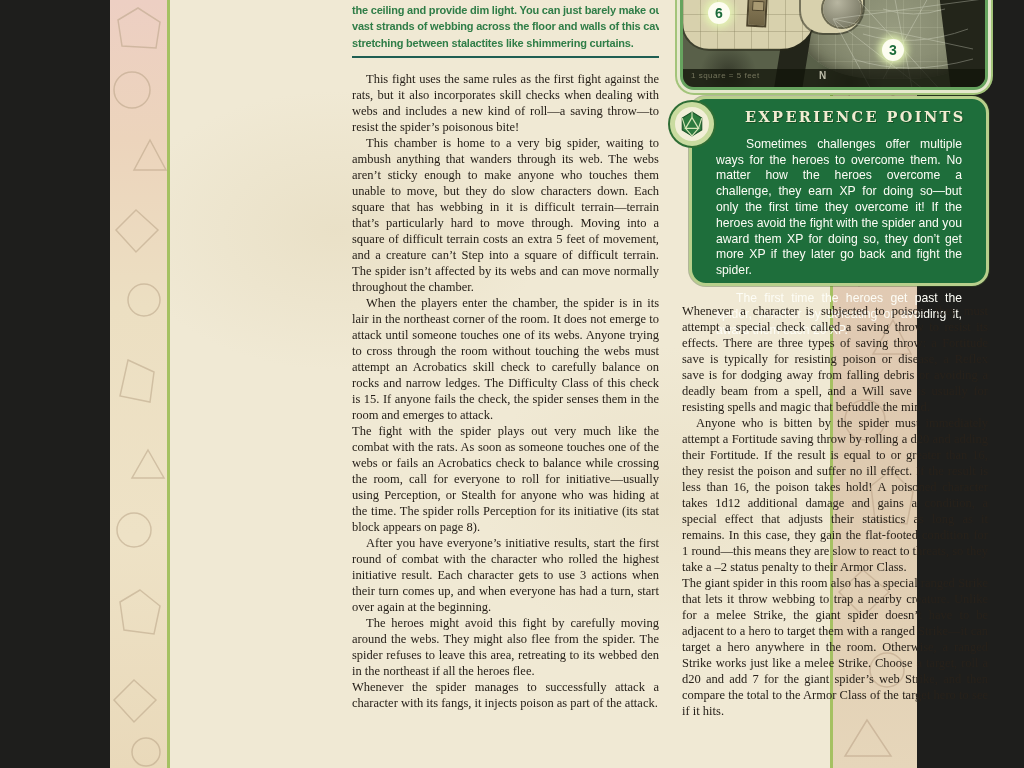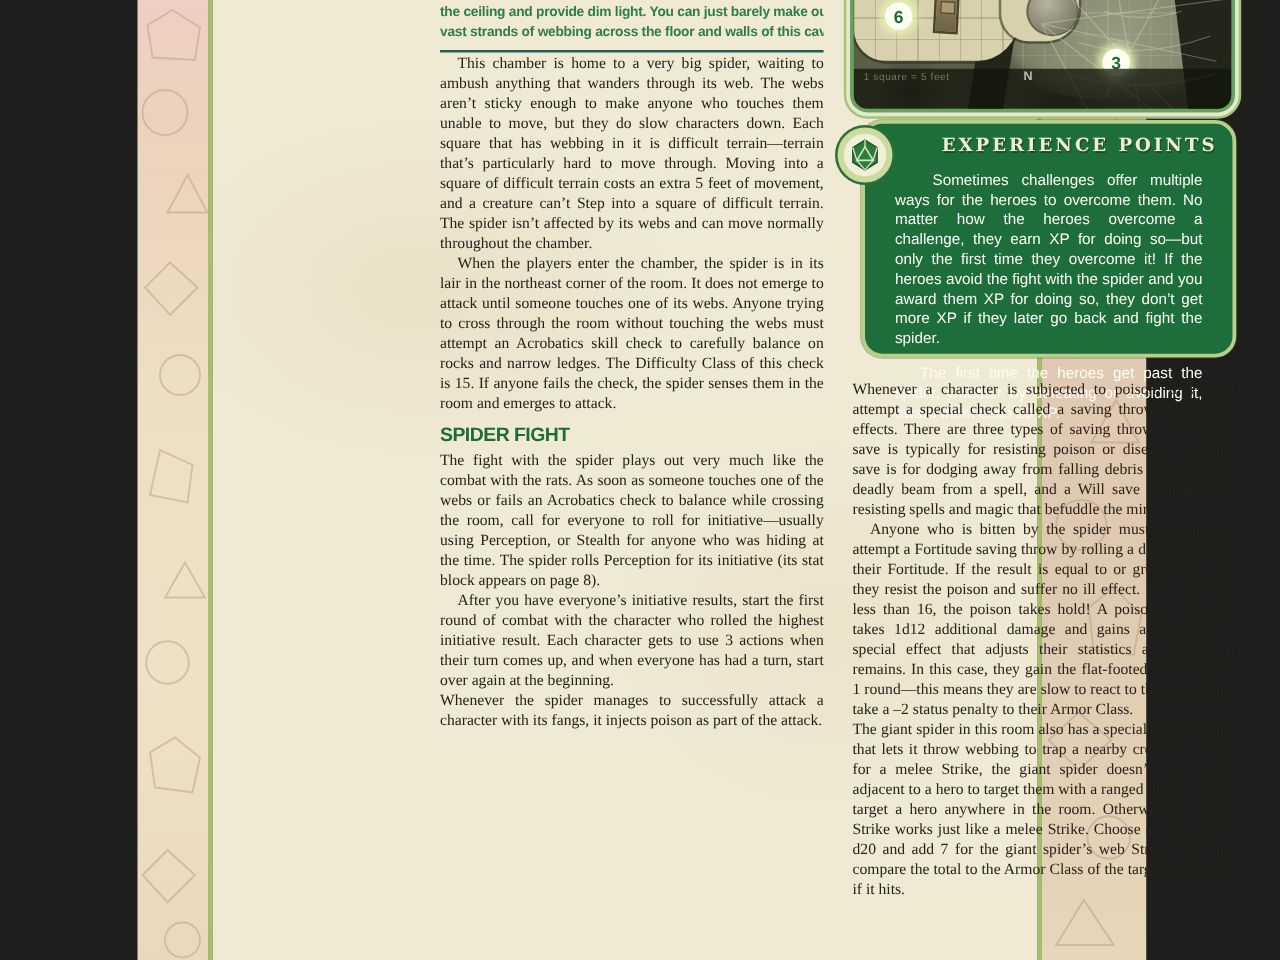--- a/index.html
+++ b/index.html
@@ -75,35 +75,35 @@
       repeating-linear-gradient(0deg, rgba(225,228,200,.14) 0 1px, rgba(0,0,0,0) 1px 17px),
       radial-gradient(circle at 50% 55%, #979b80, #7e8268 75%);
     box-shadow:inset 0 0 18px rgba(20,22,12,.6); }
   #web-svg { position:absolute; left:0; top:0; }
   .map-badge { position:absolute; width:22px; height:22px; border-radius:50%;
     background:#fdfdf0; color:#1c6b3a; font-family:"Liberation Sans", sans-serif;
     font-weight:bold; font-size:14px; line-height:22px; text-align:center;
     box-shadow:0 0 7px 4px rgba(228,245,180,.9); }
   #badge6 { left:25px;  top:13px; }
   #badge3 { left:199px; top:50px; }
-  .map-band { position:absolute; left:0; bottom:0; width:100%; height:32px;
+  .map-band { position:absolute; left:0; bottom:0; width:100%; height:18px;
     background:rgba(18,20,10,.75); color:#b9b694; }
   .map-scale { position:absolute; left:8px; top:2px; font-family:"Liberation Sans", sans-serif;
     font-size:8px; letter-spacing:.5px; opacity:.55; }
   .map-compass { position:absolute; left:45%; top:1px; font-family:"Liberation Sans", sans-serif;
     font-size:10px; font-weight:bold; color:#d9d7c3; opacity:.85; }
 
   
   #xp-box { position:absolute; left:519px; top:96px; width:300px; height:190px;
     background:#1e6e3b; border:3px solid #b8cf8c; border-radius:17px;
     color:#fdfdf6; font-family:"Liberation Sans", sans-serif;
     font-size:12.2px; line-height:15.8px; text-align:justify;
     padding:8px 12px 8px 12px; box-shadow:0 0 0 1px rgba(60,90,40,.35); }
   #xp-title { font-family:"DejaVu Serif", serif; font-weight:bold; color:#f1ecd2;
-    font-size:14.5px; letter-spacing:2.4px; margin:2px 0 3px 41px; text-align:right;
+    font-size:14.5px; letter-spacing:2.4px; margin:2px 0 3px 41px; text-align:left;
     text-shadow:1px 1px 0 rgba(20,60,25,.6); }
   #xp-box p { margin:12px; }
   .xp-ind1 { text-indent:30px; } .xp-ind2 { text-indent:20px; }
   #xp-badge { position:absolute; left:-22px; top:3px; width:44px; height:44px; border-radius:50%;
     background:#f2efd8; border:5px solid #c9db9f; box-shadow:0 0 0 2px #2e6d35;
     display:flex; align-items:center; justify-content:center; }
 </style>
 </head>
 <body>
 
@@ -148,27 +148,29 @@
   </div>
   <div class="edge-line" id="edge-left"></div>
   <div class="edge-line" id="edge-right"></div>
 
   <div id="page">
 
     <div class="col" id="col-left">
       <div>
         <div class="readaloud">the ceiling and provide dim light. You can just barely make out</div>
         <div class="readaloud">vast strands of webbing across the floor and walls of this cavern,</div>
+        <div class="readaloud">stretching between stalactites like shimmering curtains.</div>
       </div>
       <hr class="divider">
+      <p class="indent sp">This fight uses the same rules as the first fight against the rats, but it also incorporates skill checks when dealing with webs and includes a new kind of roll—a saving throw—to resist the spider’s poisonous bite!</p>
       <p class="indent"><span>This chamber is home to a very big spider, waiting to ambush anything that wanders through its web. The webs aren’t sticky enough to make anyone who touches them unable to move, but they do slow characters down. Each square that has webbing in it is </span><b>difficult terrain</b><span>—terrain that’s particularly hard to move through. Moving into a square of difficult terrain costs an extra 5 feet of movement, and a creature can’t Step into a square of difficult terrain. The spider isn’t affected by its webs and can move normally throughout the chamber.</span></p>
       <p class="indent"><span>When the players enter the chamber, the spider is in its lair in the northeast corner of the room. It does not emerge to attack until someone touches one of its webs. Anyone trying to cross through the room without touching the webs must attempt an </span><b>Acrobatics</b><span> skill check to carefully balance on rocks and narrow ledges. The Difficulty Class of this check is 15. If anyone fails the check, the spider senses them in the room and emerges to attack.</span></p>
-      <h2 class="h-major">SPIDER FIGHT</h2>
       <p>The fight with the spider plays out very much like the combat with the rats. As soon as someone touches one of the webs or fails an Acrobatics check to balance while crossing the room, call for everyone to roll for initiative—usually using Perception, or Stealth for anyone who was hiding at the time. The spider rolls Perception for its initiative (its stat block appears on page 8).</p>
       <p class="indent">After you have everyone’s initiative results, start the first round of combat with the character who rolled the highest initiative result. Each character gets to use 3 actions when their turn comes up, and when everyone has had a turn, start over again at the beginning.</p>
+      <p class="indent">The heroes might avoid this fight by carefully moving around the webs. They might also flee from the spider. The spider refuses to leave this area, retreating to its webbed den in the northeast if all the heroes flee.</p>
       <p>Whenever the spider manages to successfully attack a character with its fangs, it injects poison as part of the attack.</p>
     </div>
 
     <div id="map">
       <div class="cavern"></div>
       <div class="crevice c1"></div>
       <div class="crevice c2"></div>
       <div class="room6"></div>
       <div class="room6-lobe"></div>
       <div class="boulder"></div>

